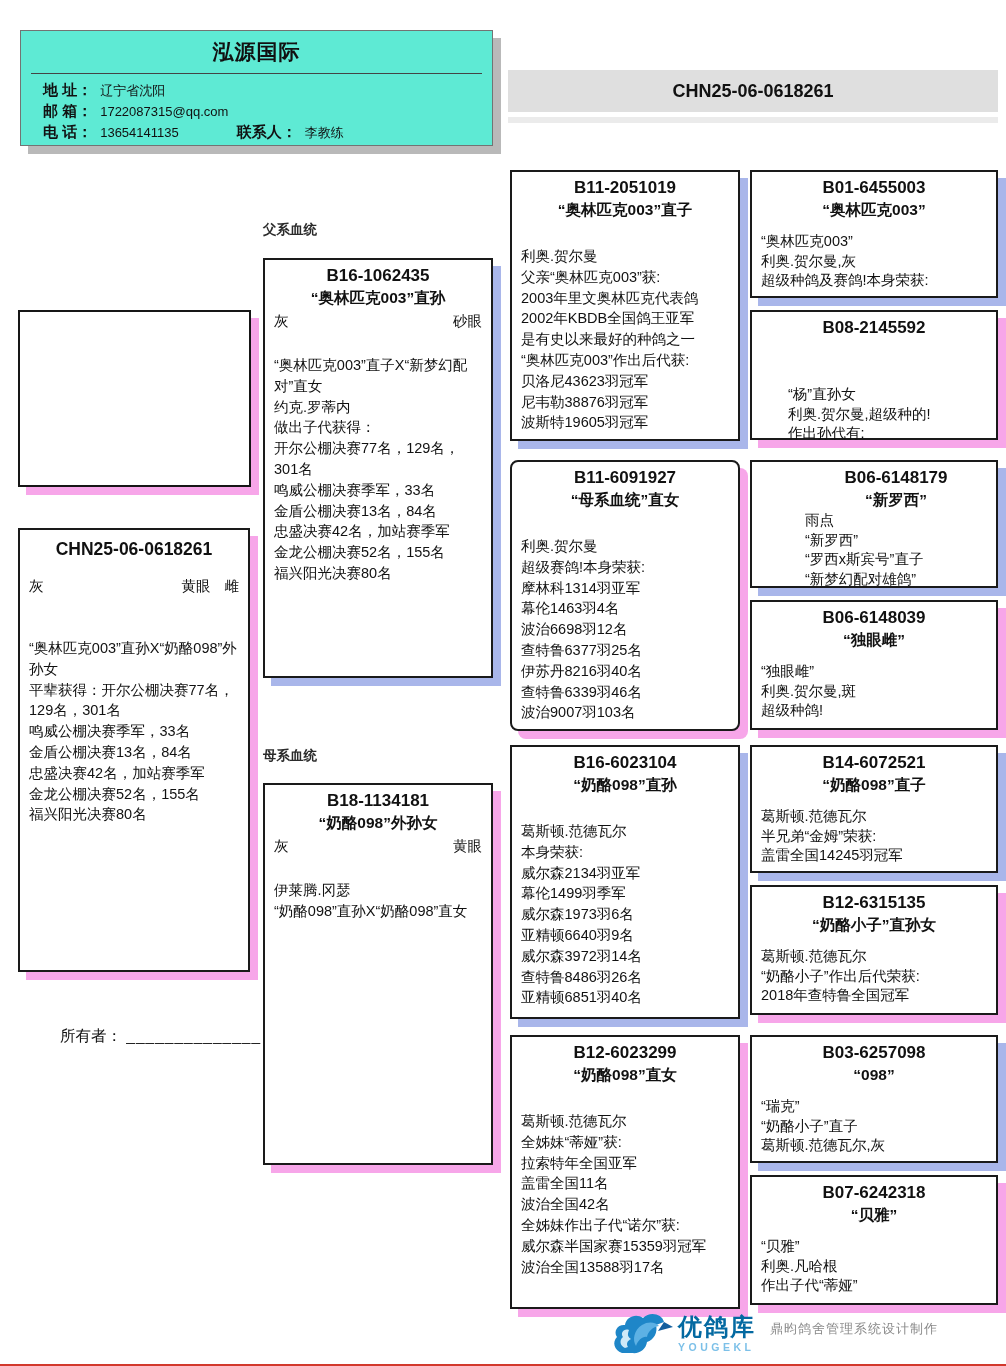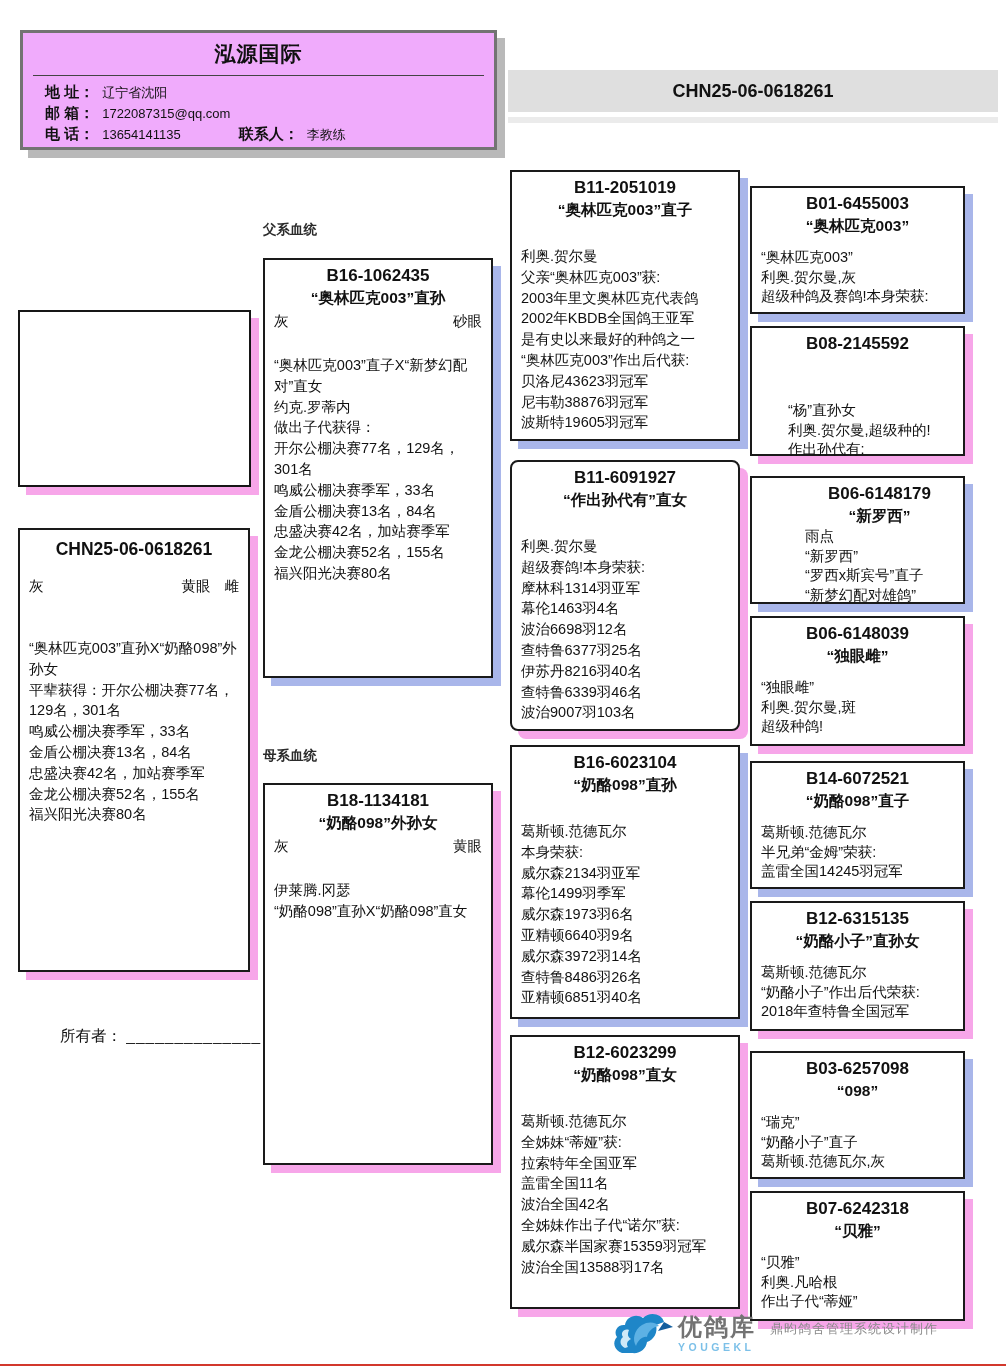--- a/index.html
+++ b/index.html
@@ -1,21 +1,21 @@
 <!DOCTYPE html>
 <html><head>
 <meta charset="utf-8">
 <style>
   html,body{margin:0;padding:0;background:#fff;}
   #page{position:relative;width:1006px;height:1366px;background:#ffffff;overflow:hidden;
         font-family:"Liberation Sans","DejaVu Sans",sans-serif;color:#111;}
 
   
   .company-card{position:absolute;left:20px;top:30px;width:471px;height:114px;
-    background:#f0abfc;border:3px solid #737373;box-shadow:8px 8px 0 #b9b9b9;}
+    background:#5eead4;border:1px solid #737373;box-shadow:8px 8px 0 #b9b9b9;}
   .company-title{font-size:21px;font-weight:bold;text-align:center;padding-top:7px;letter-spacing:1px;}
   .company-rule{border:none;border-top:1px solid #444;margin:7px 10px 6px 10px;}
   .company-row{padding:0 0 0 22px;font-size:13px;line-height:20px;display:flex;align-items:baseline;}
   .company-row .lbl{font-size:15px;font-weight:bold;margin-right:8px;white-space:nowrap;}
   .company-row .lbl2{font-size:15px;font-weight:bold;margin-left:58px;margin-right:8px;white-space:nowrap;}
 
   
   .ring-banner{position:absolute;left:508px;top:70px;width:490px;height:42px;background:#dfdfdf;
     font-size:18px;font-weight:bold;text-align:center;line-height:42px;}
   .ring-banner-under{position:absolute;left:508px;top:117px;width:490px;height:6px;background:#ebebeb;}
@@ -41,35 +41,35 @@
   .box-main .body{margin-top:42px;}
 
   .gen2{left:263px;width:230px;}
   .gen2 .body{margin-top:24px;}
   .box-father{top:258px;height:420px;}
   .box-mother{top:783px;height:382px;}
 
   .gen3{left:510px;width:230px;height:271px;}
   .gen3 .body{margin-top:26px;}
 
-  .gen4{left:750px;width:215px;height:128px;margin-top:16px;}
+  .gen4{left:750px;width:248px;height:128px;}
   .gen4 .body{margin-top:12px;font-size:14.5px;line-height:19.5px;}
   .gen4.tight .body{margin-top:1px;}
   .gen4.nosub .body{margin-top:46px;padding-left:36px;}
 
   
   .lineage-label{position:absolute;font-size:13.5px;font-weight:600;color:#2b2b2b;}
   .owner{position:absolute;left:60px;top:1026px;font-size:15.5px;}
   .owner .line{letter-spacing:1px;}
 
   
   .footer{position:absolute;left:612px;top:1310px;display:flex;align-items:flex-start;}
   .logo-svg{width:62px;height:48px;}
   .brand-wrap{margin-left:4px;margin-top:4px;}
-  .brand-cn{font-size:24px;font-weight:bold;color:#737373;letter-spacing:2px;line-height:26px;}
+  .brand-cn{font-size:24px;font-weight:bold;color:#0369a1;letter-spacing:2px;line-height:26px;}
   .brand-en{font-size:10.5px;font-weight:bold;color:#7cc0e8;letter-spacing:3.5px;margin-top:1px;}
   .slogan{margin-left:14px;margin-top:10px;font-size:13px;color:#8a8a8a;letter-spacing:1px;}
   .bottom-line{position:absolute;left:0;bottom:0;width:1006px;height:2px;background:#d2382c;}
 </style>
 </head>
 <body>
 
 <div id="page">
 
   <div class="company-card">
@@ -160,21 +160,21 @@
 2003年里文奥林匹克代表鸽
 2002年KBDB全国鸽王亚军
 是有史以来最好的种鸽之一
 “奥林匹克003”作出后代获:
 贝洛尼43623羽冠军
 尼韦勒38876羽冠军
 波斯特19605羽冠军</div>
   </div>
   <div class="pbox pink gen3" style="top:460px;border-radius:8px;">
     <div class="ring">B11-6091927</div>
-    <div class="pname">“作出孙代有”直女</div>
+    <div class="pname">“母系血统”直女</div>
     <div class="body">利奥.贺尔曼
 超级赛鸽!本身荣获:
 摩林科1314羽亚军
 幕伦1463羽4名
 波治6698羽12名
 查特鲁6377羽25名
 伊苏丹8216羽40名
 查特鲁6339羽46名
 波治9007羽103名</div>
   </div>

